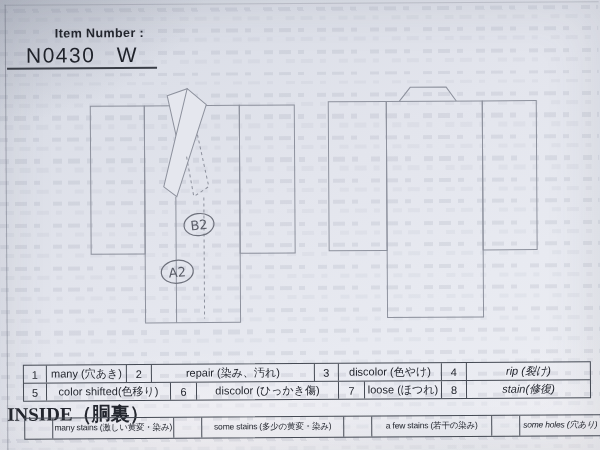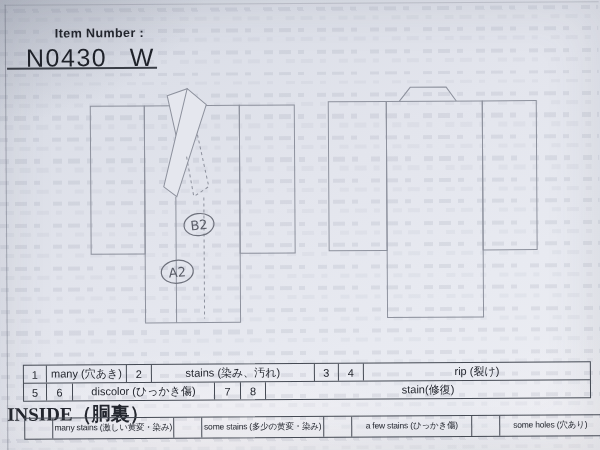--- a/index.html
+++ b/index.html
@@ -21,33 +21,33 @@
     filter:blur(.6px);opacity:.34;transform:rotate(-.4deg);
   }
   .bleed.b2{background-position:13px 9px;
     -webkit-mask-position:22px 0;mask-position:22px 0;opacity:.18;}
   #tilt{position:absolute;inset:0;transform:rotate(-.35deg);transform-origin:50% 50%;}
   .frame-left{position:absolute;left:6px;top:3px;width:1px;height:447px;background:rgba(86,91,105,.42);}
   .frame-top{position:absolute;left:6px;top:3px;width:594px;height:1px;background:rgba(86,91,105,.22);}
 
   .item-label{position:absolute;left:12px;top:25px;font-size:12.5px;font-weight:bold;
     color:#23262e;letter-spacing:.4px;margin-left:44px;}
-  .item-value{position:absolute;left:27px;top:42px;font-size:25px;color:#1f222a;
+  .item-value{position:absolute;left:27px;top:42px;font-size:21px;color:#1f222a;
     letter-spacing:1.5px;word-spacing:14px;}
   .item-underline{position:absolute;left:8px;top:66px;width:150px;height:1.5px;background:#3a3e47;}
 
   svg text{font-family:"DejaVu Sans","Liberation Sans",sans-serif;}
 
   .tbl{position:absolute;display:flex;flex-direction:column;
     border:1px solid #454a54;box-sizing:border-box;color:#24272f;}
   .trow{display:flex;flex:1;}
   .trow + .trow{border-top:1px solid #454a54;}
   .tcell{display:flex;align-items:center;justify-content:center;box-sizing:border-box;
     white-space:nowrap;overflow:hidden;border-right:1px solid #454a54;}
-  .tcell:last-child{border-right:none;}
+  .tcell:last-child{border-right:none;font-style:italic;}
   #defects{left:22px;top:363px;width:568px;height:37px;font-size:11px;}
   #inside-tbl{left:23px;top:416px;width:577px;height:22px;font-size:8.5px;letter-spacing:-.2px;}
   .inside-title{position:absolute;left:6px;top:400px;font-size:19px;font-weight:600;color:#23262e;font-family:Liberation Serif, serif;}
 </style>
 </head>
 <body>
 
 <div id="page">
   <div class="bleed"></div>
   <div class="bleed b2"></div>
@@ -90,43 +90,46 @@
         <text x="199" y="229" transform="rotate(-6 199 224)">B2</text>
         <text x="177" y="276" transform="rotate(-4 177 271)">A2</text>
       </g>
     </svg>
 
     <div class="tbl" id="defects">
       <div class="trow">
         <div class="tcell" style="width:23px">1</div>
         <div class="tcell" style="width:80px">many (穴あき)</div>
         <div class="tcell" style="width:25px">2</div>
-        <div class="tcell" style="width:163px">stains (染み、汚れ)</div>
+        <div class="tcell" style="width:163px">repair (染み、汚れ)</div>
         <div class="tcell" style="width:24px">3</div>
+        <div class="tcell" style="width:103px">discolor (色やけ)</div>
         <div class="tcell" style="width:25px">4</div>
         <div class="tcell" style="flex:1">rip (裂け)</div>
       </div>
       <div class="trow">
         <div class="tcell" style="width:23px">5</div>
+        <div class="tcell" style="width:124px">color shifted(色移り)</div>
         <div class="tcell" style="width:26px">6</div>
         <div class="tcell" style="width:142px">discolor (ひっかき傷)</div>
         <div class="tcell" style="width:26px">7</div>
+        <div class="tcell" style="width:77px">loose (ほつれ)</div>
         <div class="tcell" style="width:25px">8</div>
         <div class="tcell" style="flex:1">stain(修復)</div>
       </div>
     </div>
 
     <div class="inside-title">INSIDE（胴裏）</div>
 
     <div class="tbl" id="inside-tbl">
       <div class="trow">
         <div class="tcell" style="width:28px"></div>
         <div class="tcell" style="width:121px">many stains (激しい黄変・染み)</div>
         <div class="tcell" style="width:28px"></div>
-        <div class="tcell" style="width:122px">some stains (多少の黄変・染み)</div>
+        <div class="tcell" style="width:142px">some stains (多少の黄変・染み)</div>
         <div class="tcell" style="width:28px"></div>
-        <div class="tcell" style="width:120px">a few stains (ひっかき傷)</div>
+        <div class="tcell" style="width:120px">a few stains (若干の染み)</div>
         <div class="tcell" style="width:28px"></div>
         <div class="tcell" style="flex:1">some holes (穴あり)</div>
       </div>
     </div>
   </div>
 </div>
 
 </body></html>

